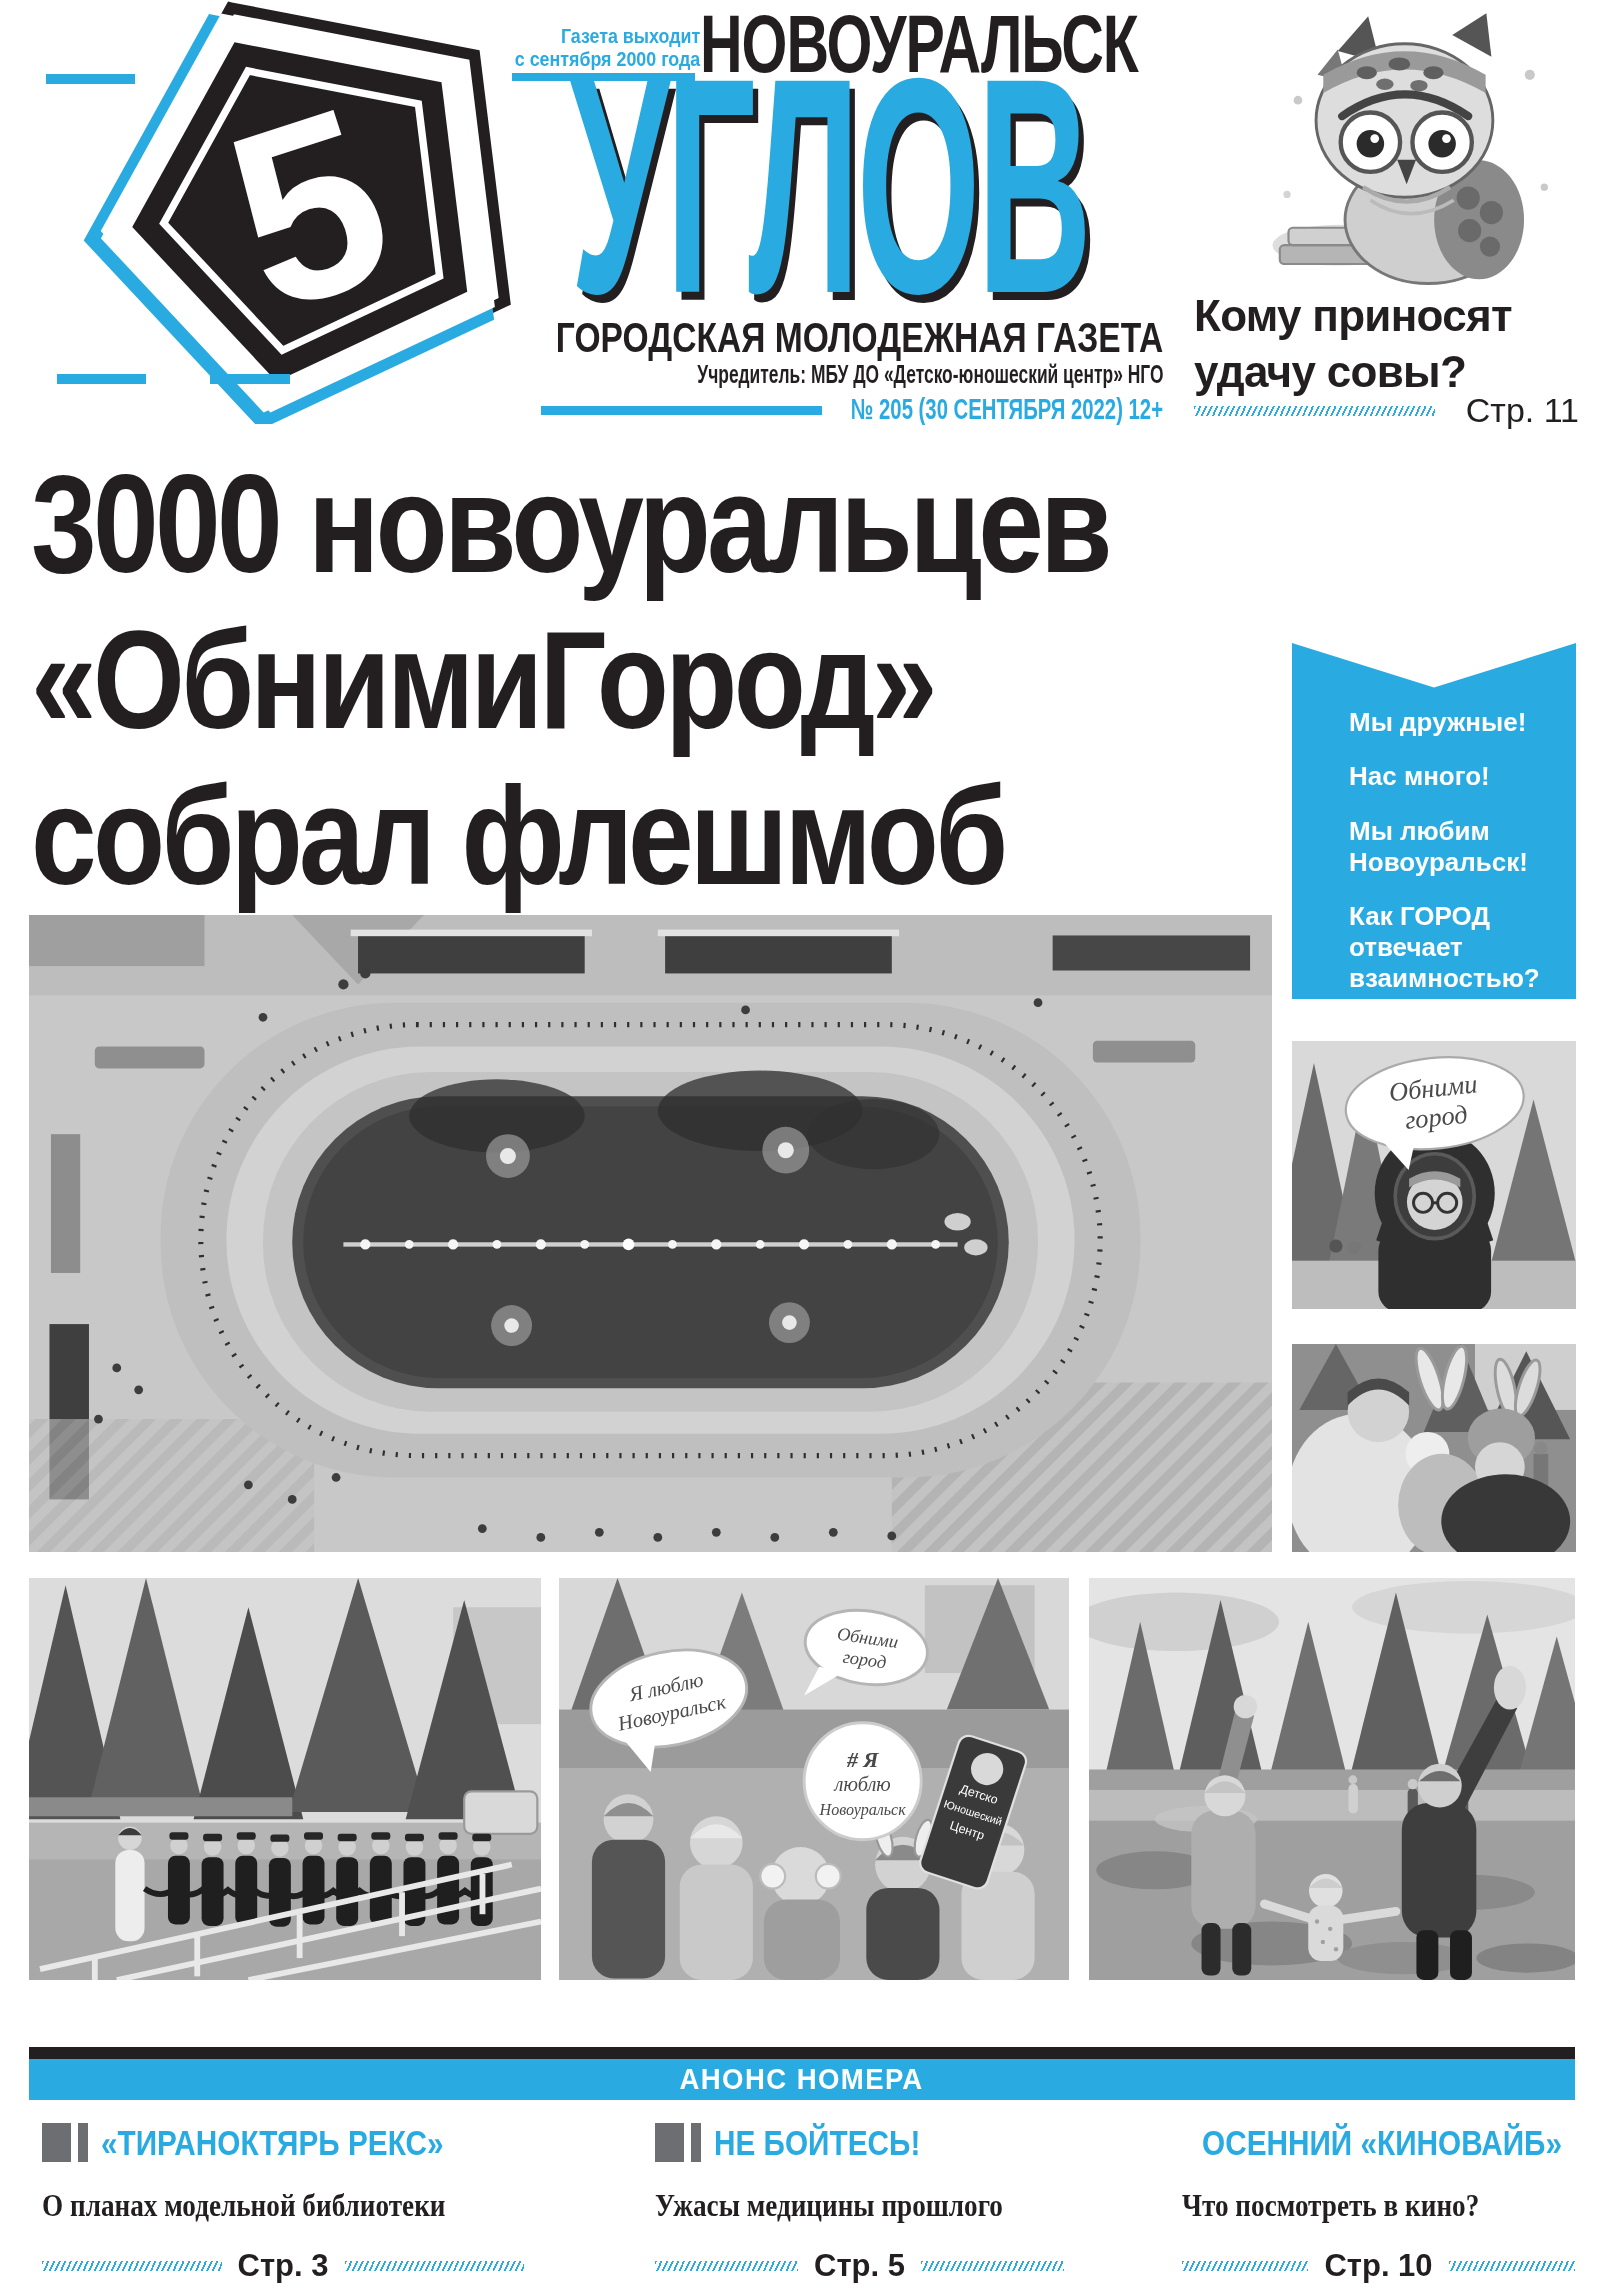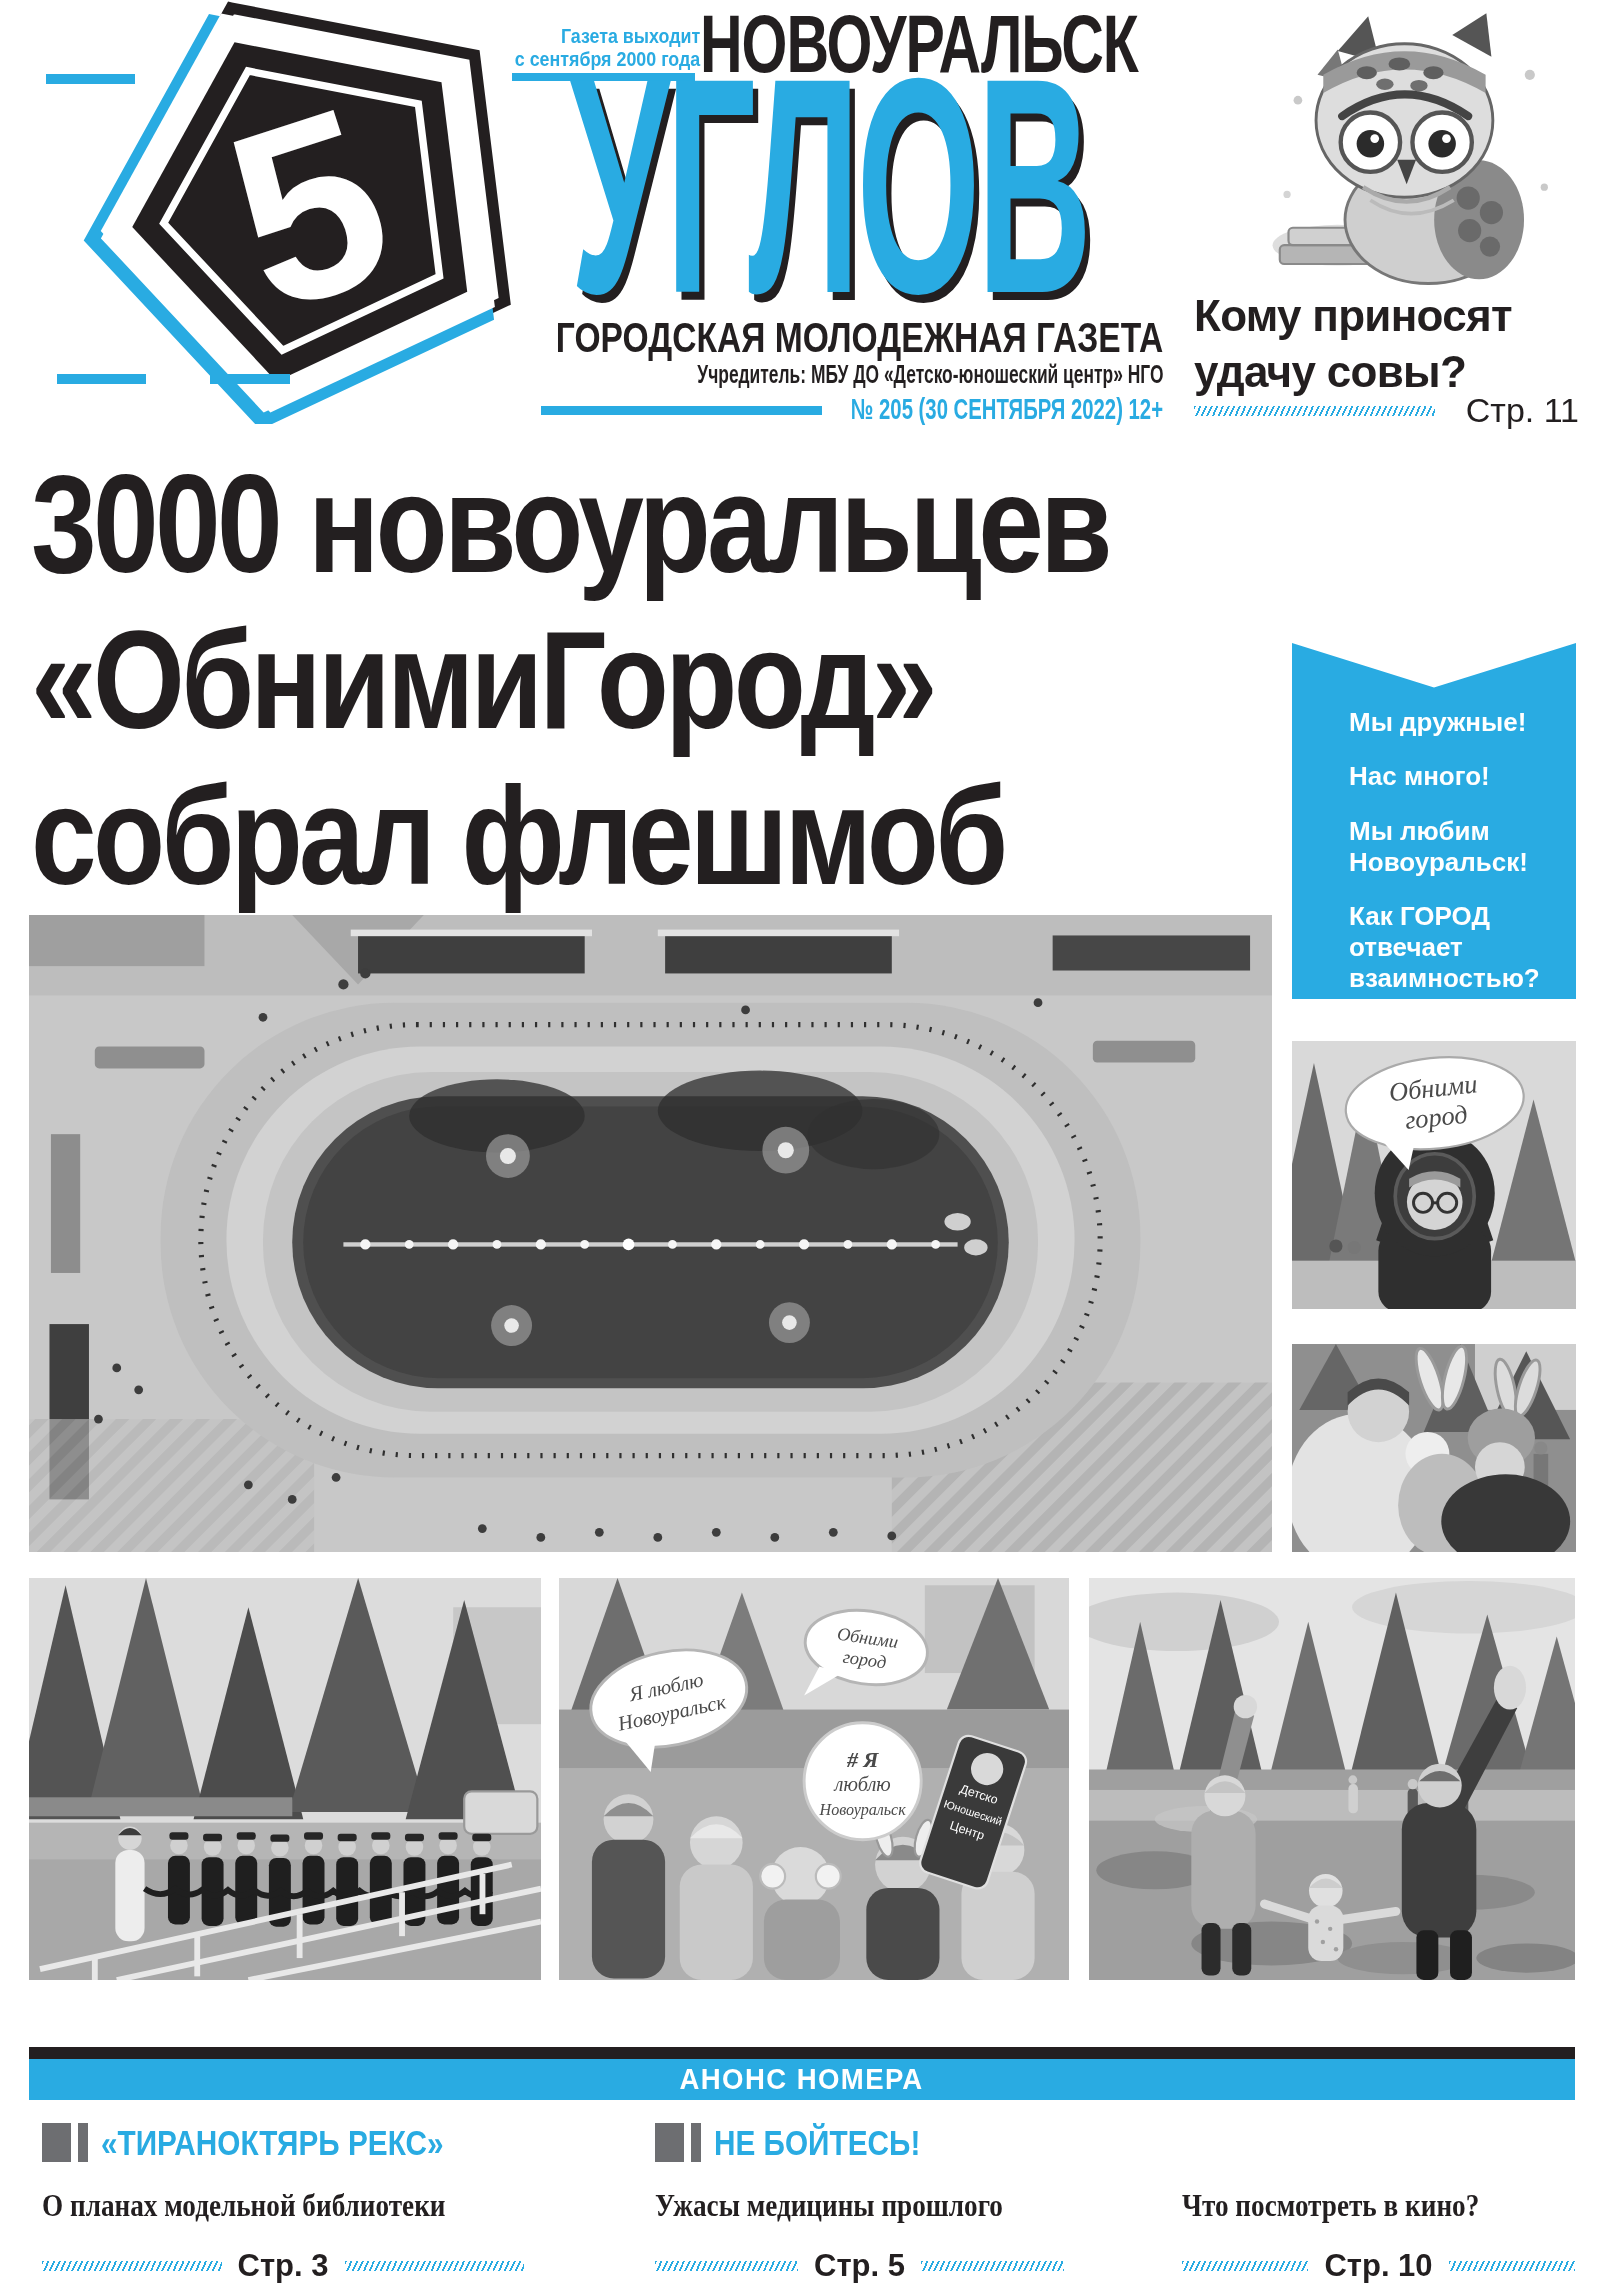--- a/index.html
+++ b/index.html
@@ -506,20 +506,27 @@
   </div>
   <div class="colsub" style="left:655px;width:409px">
     <span class="cond" style="--sx:.85">Ужасы медицины прошлого</span>
   </div>
   <div class="pagerow" style="left:655px;width:409px">
     <span class="hl-line"></span>
     <span class="pg">Стр. 5</span>
     <span class="hl-line"></span>
   </div>
 
+  <div class="col" style="left:1182px;width:393px">
+    <div class="kicker">
+      <span class="b1"></span>
+      <span class="b2"></span>
+      <span class="kt"><span class="cond" style="--sx:.85">ОСЕННИЙ «КИНОВАЙБ»</span></span>
+    </div>
+  </div>
   <div class="colsub" style="left:1182px;width:393px">
     <span class="cond" style="--sx:.85">Что посмотреть в кино?</span>
   </div>
   <div class="pagerow" style="left:1182px;width:393px">
     <span class="hl-line"></span>
     <span class="pg">Стр. 10</span>
     <span class="hl-line"></span>
   </div>
 
 </div>

